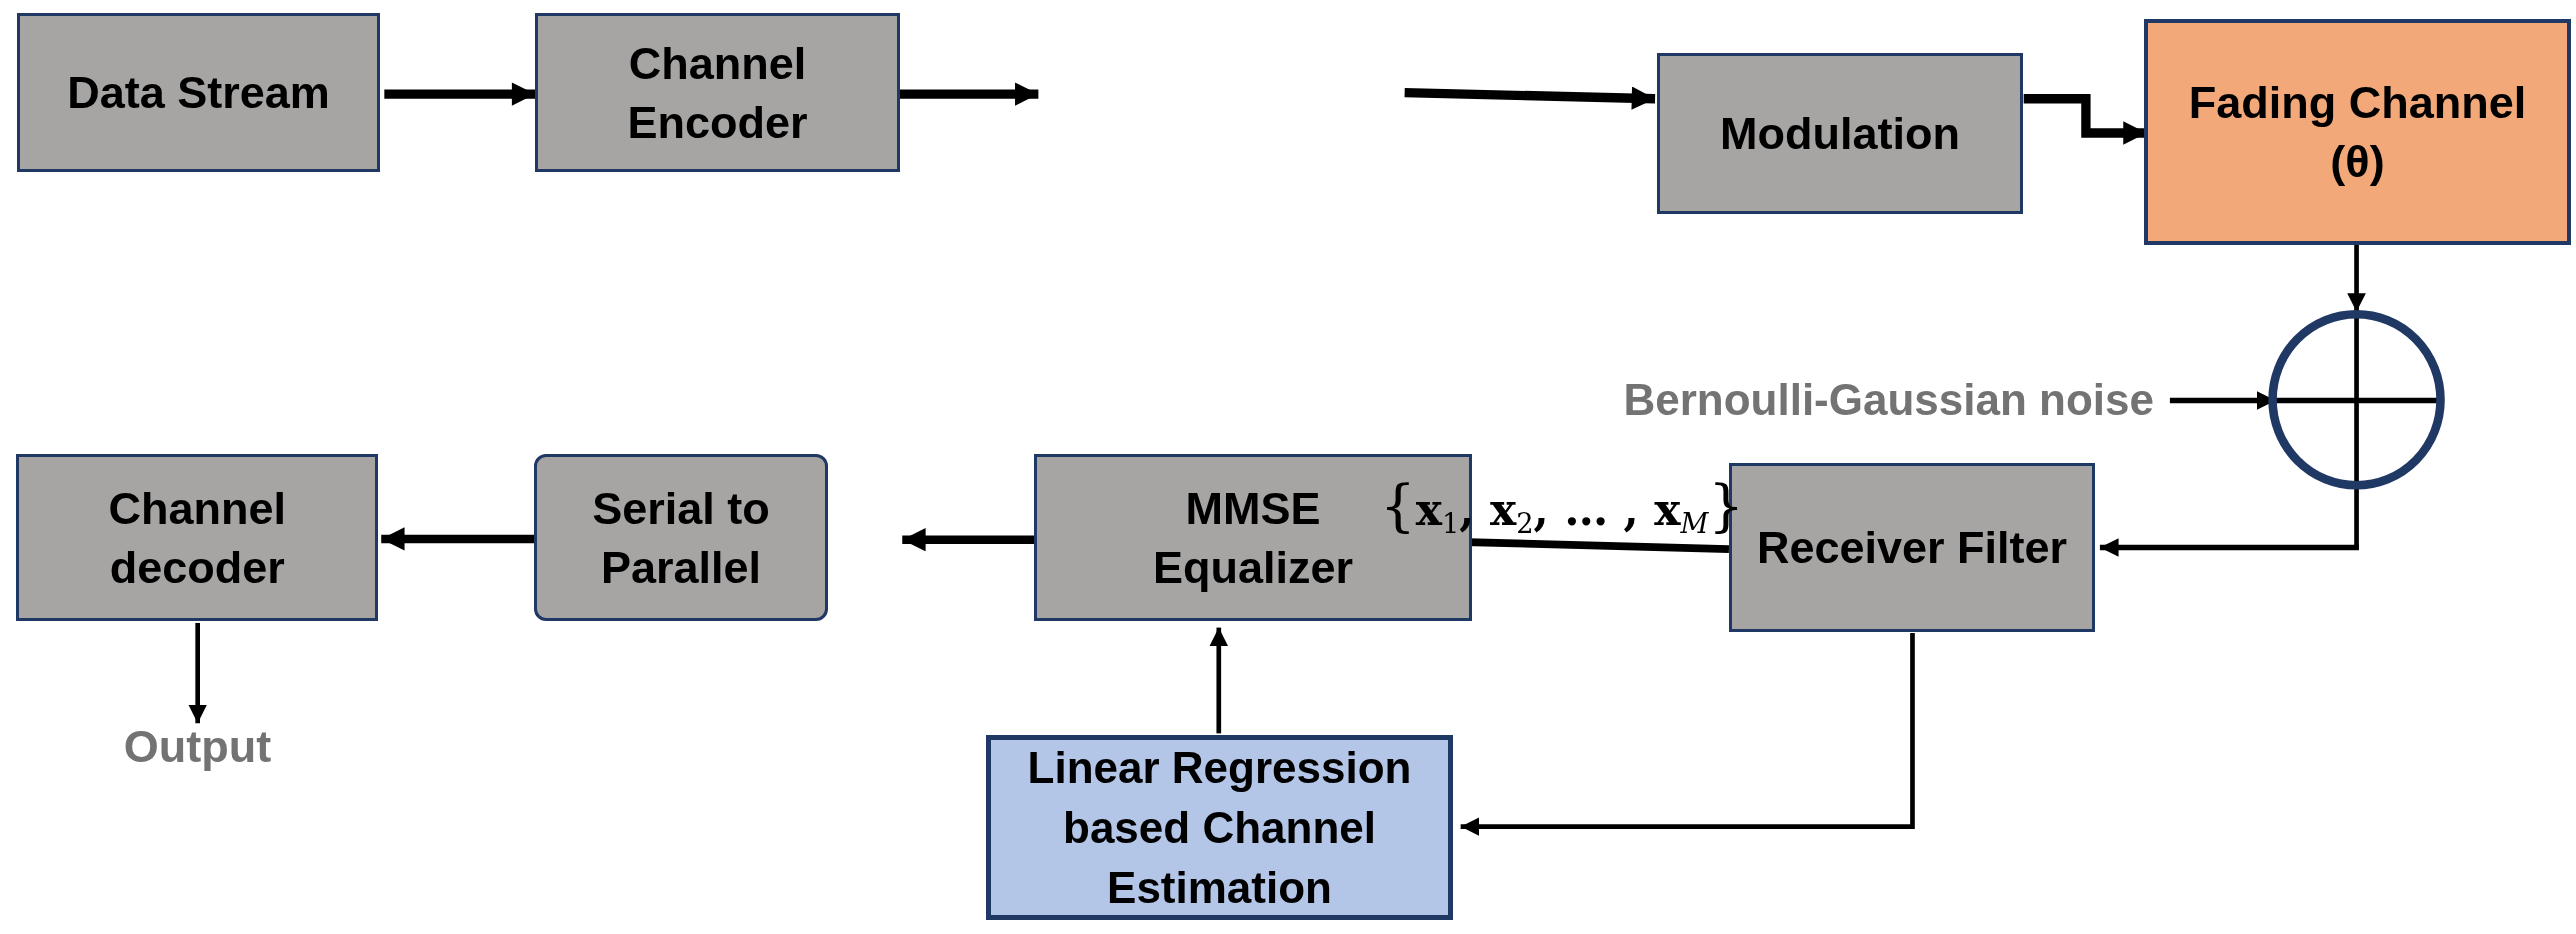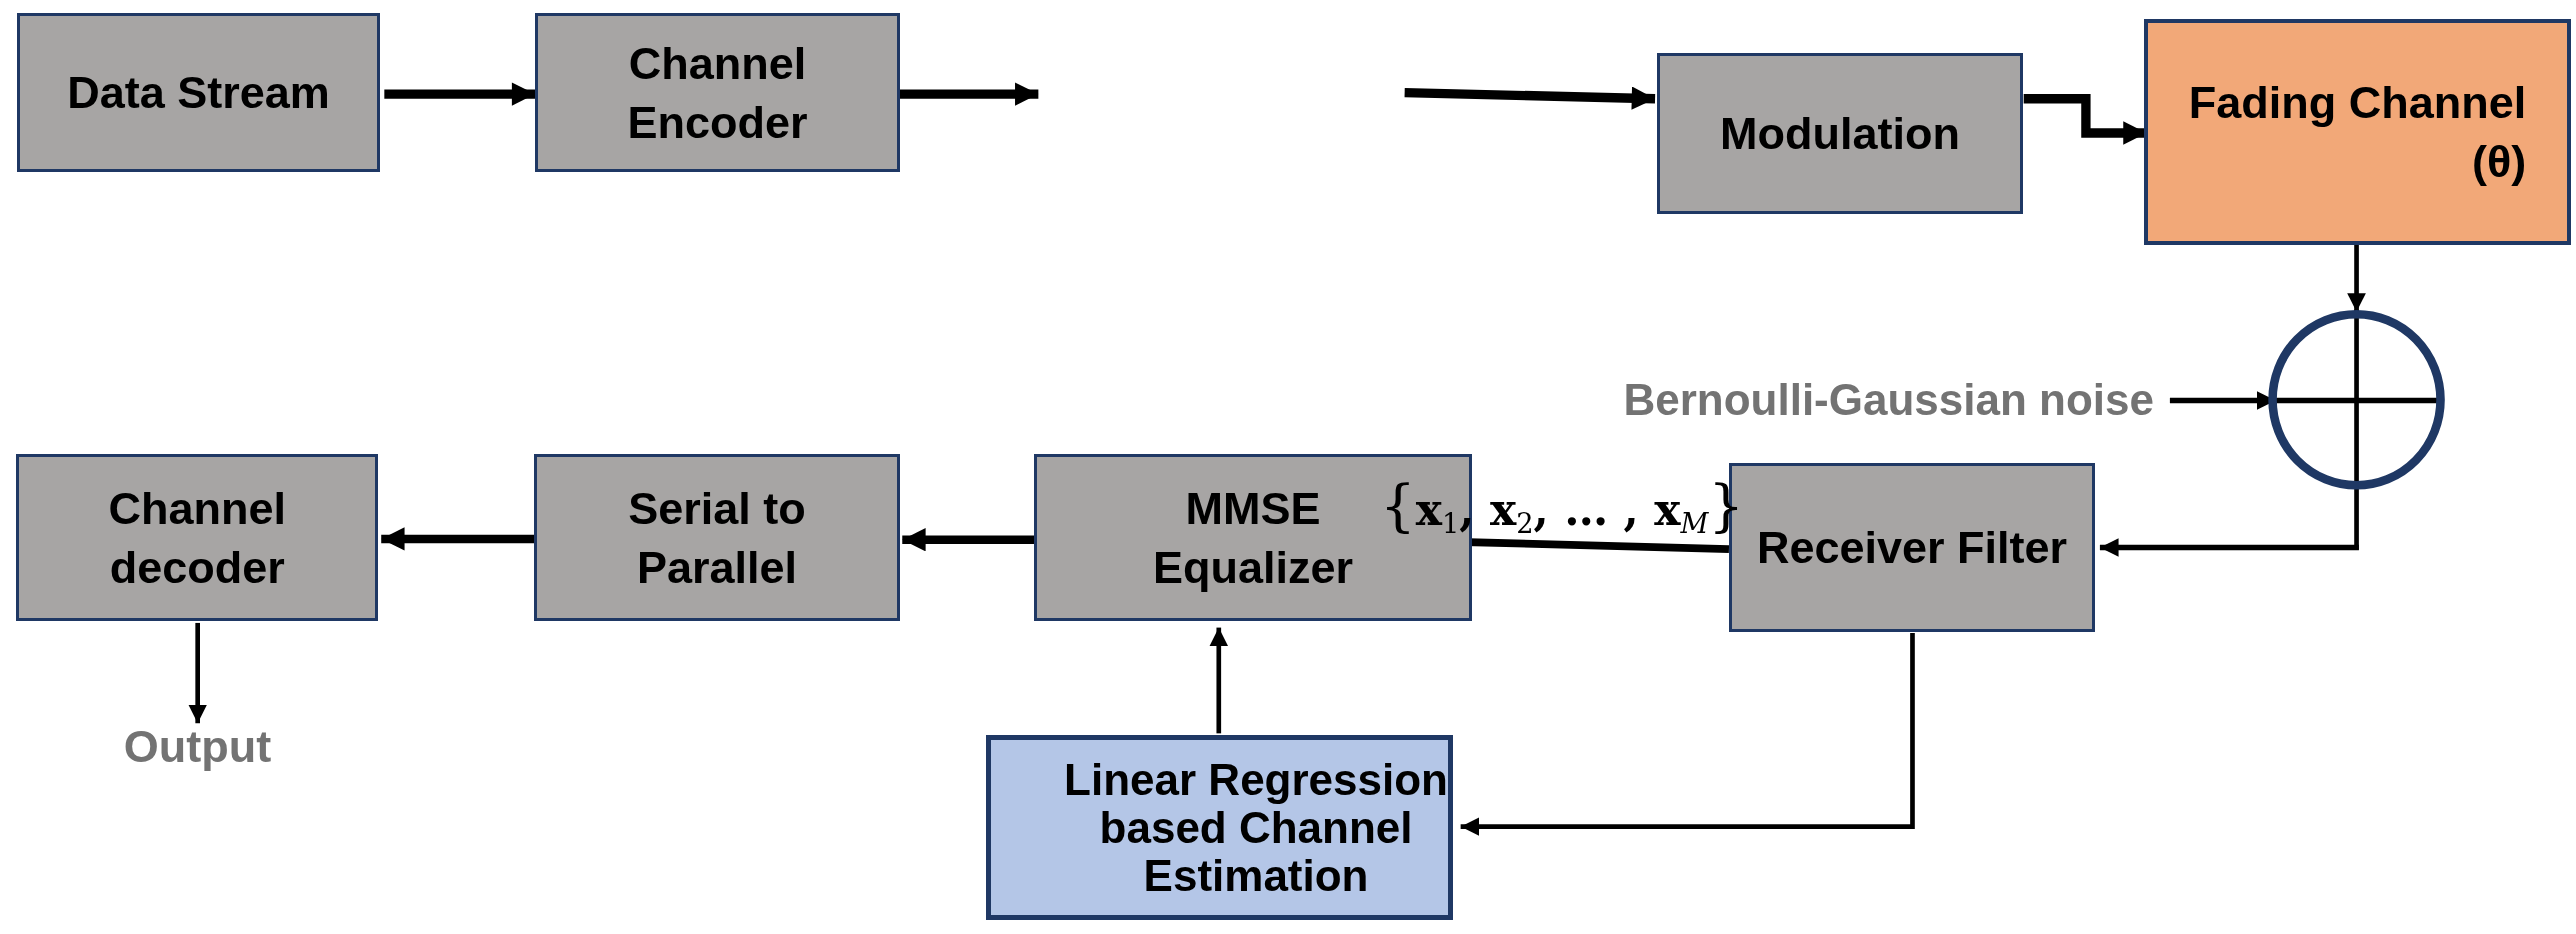--- a/index.html
+++ b/index.html
@@ -17,22 +17,22 @@
     background:var(--box_fill);
     border:3.9px solid var(--box_border);
     display:flex;align-items:center;justify-content:center;
     text-align:center;
     color:#000;
     font-weight:bold;
     font-size:45px;
     line-height:59px;
     white-space:pre-line;
   }
-  .box.orange{background:var(--fading_fill);border-width:4.7px;text-align:right;}
-  .box.blue{background:var(--estimation_fill);border-width:5.4px;line-height:48px;justify-content:flex-end;}
+  .box.orange{background:var(--fading_fill);border-width:4.7px;}
+  .box.blue{background:var(--estimation_fill);border-width:5.4px;line-height:60px;}
   .freetext{
     position:absolute;
     color:#737373;
     font-weight:bold;
     font-size:44px;
     line-height:54px;
     white-space:nowrap;
   }
   .mathlabel{
     position:absolute;
@@ -116,21 +116,21 @@
 
   <div class="box" style="left:1729px;top:463px;width:366px;height:169px;">
     <span>Receiver Filter</span>
   </div>
 
   <div class="box" style="left:1034px;top:454px;width:438px;height:167px;">
     <span>MMSE
 Equalizer</span>
   </div>
 
-  <div class="box" style="left:534px;top:454px;width:366px;height:167px;">
+  <div class="box" style="left:534px;top:454px;width:294px;height:167px;border-radius:12px;">
     <span>Serial to
 Parallel</span>
   </div>
 
   <div class="box" style="left:16.3px;top:454px;width:362px;height:167px;">
     <span>Channel
 decoder</span>
   </div>
 
   <div class="box blue" style="left:986px;top:735px;width:467px;height:185px;font-size:44px;">

